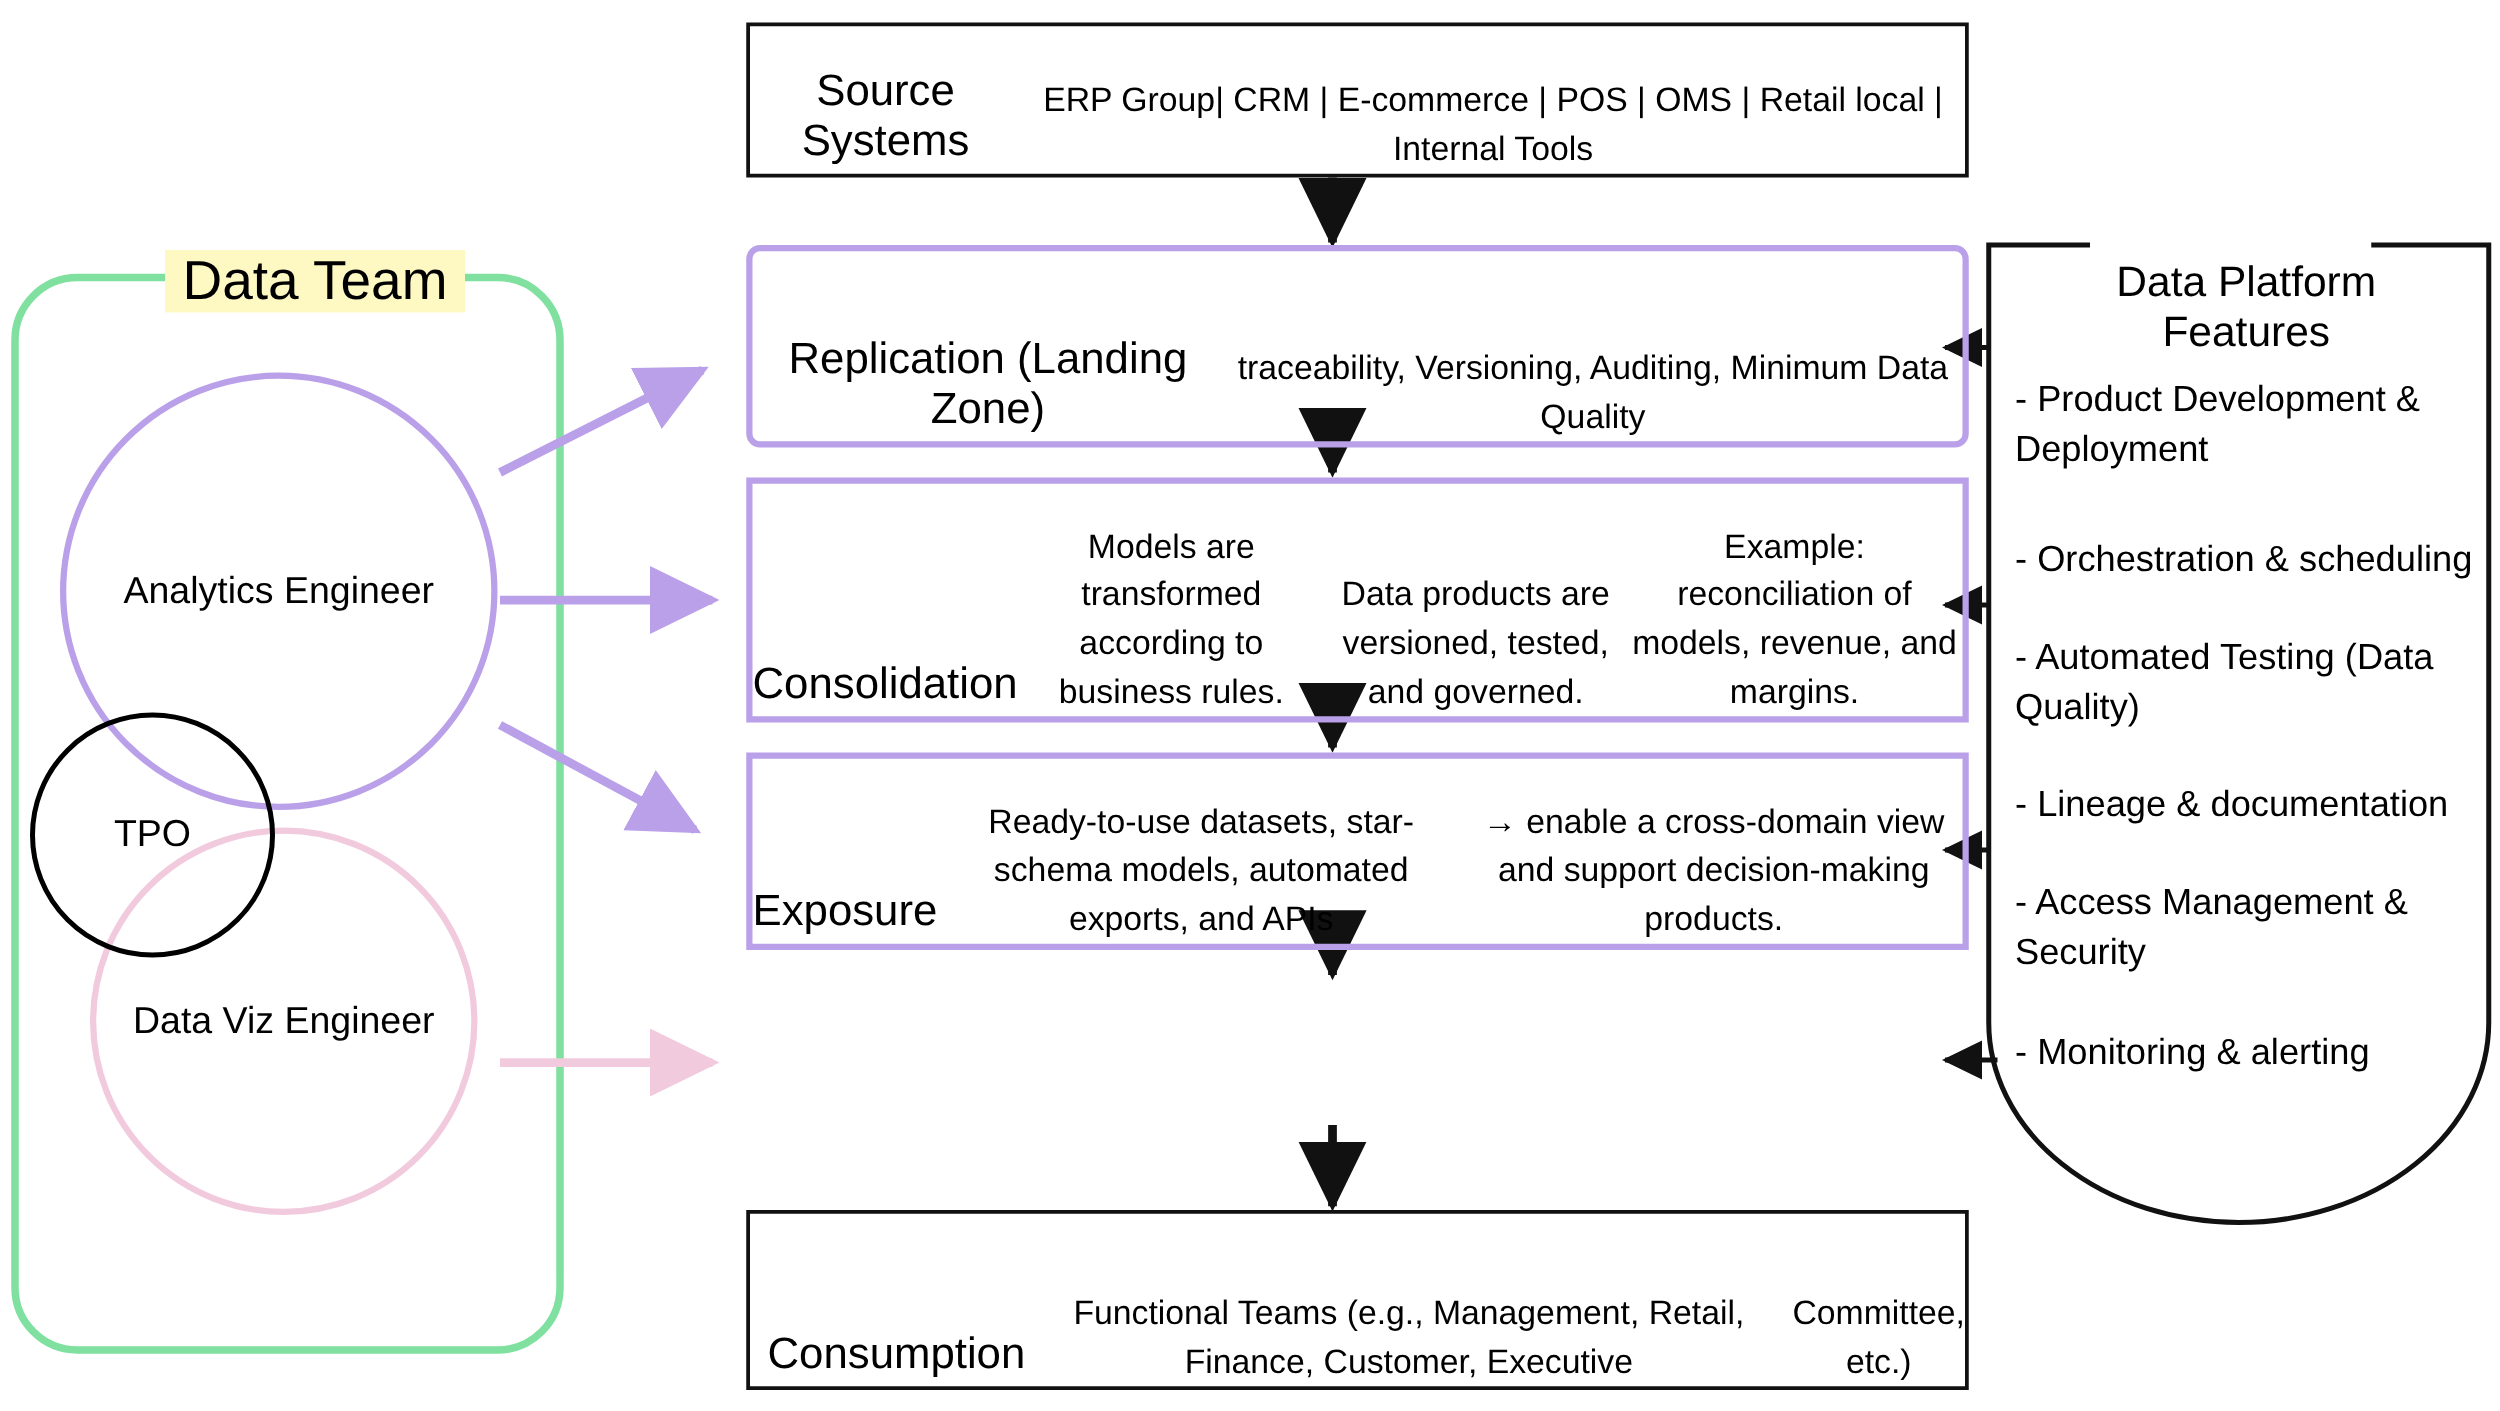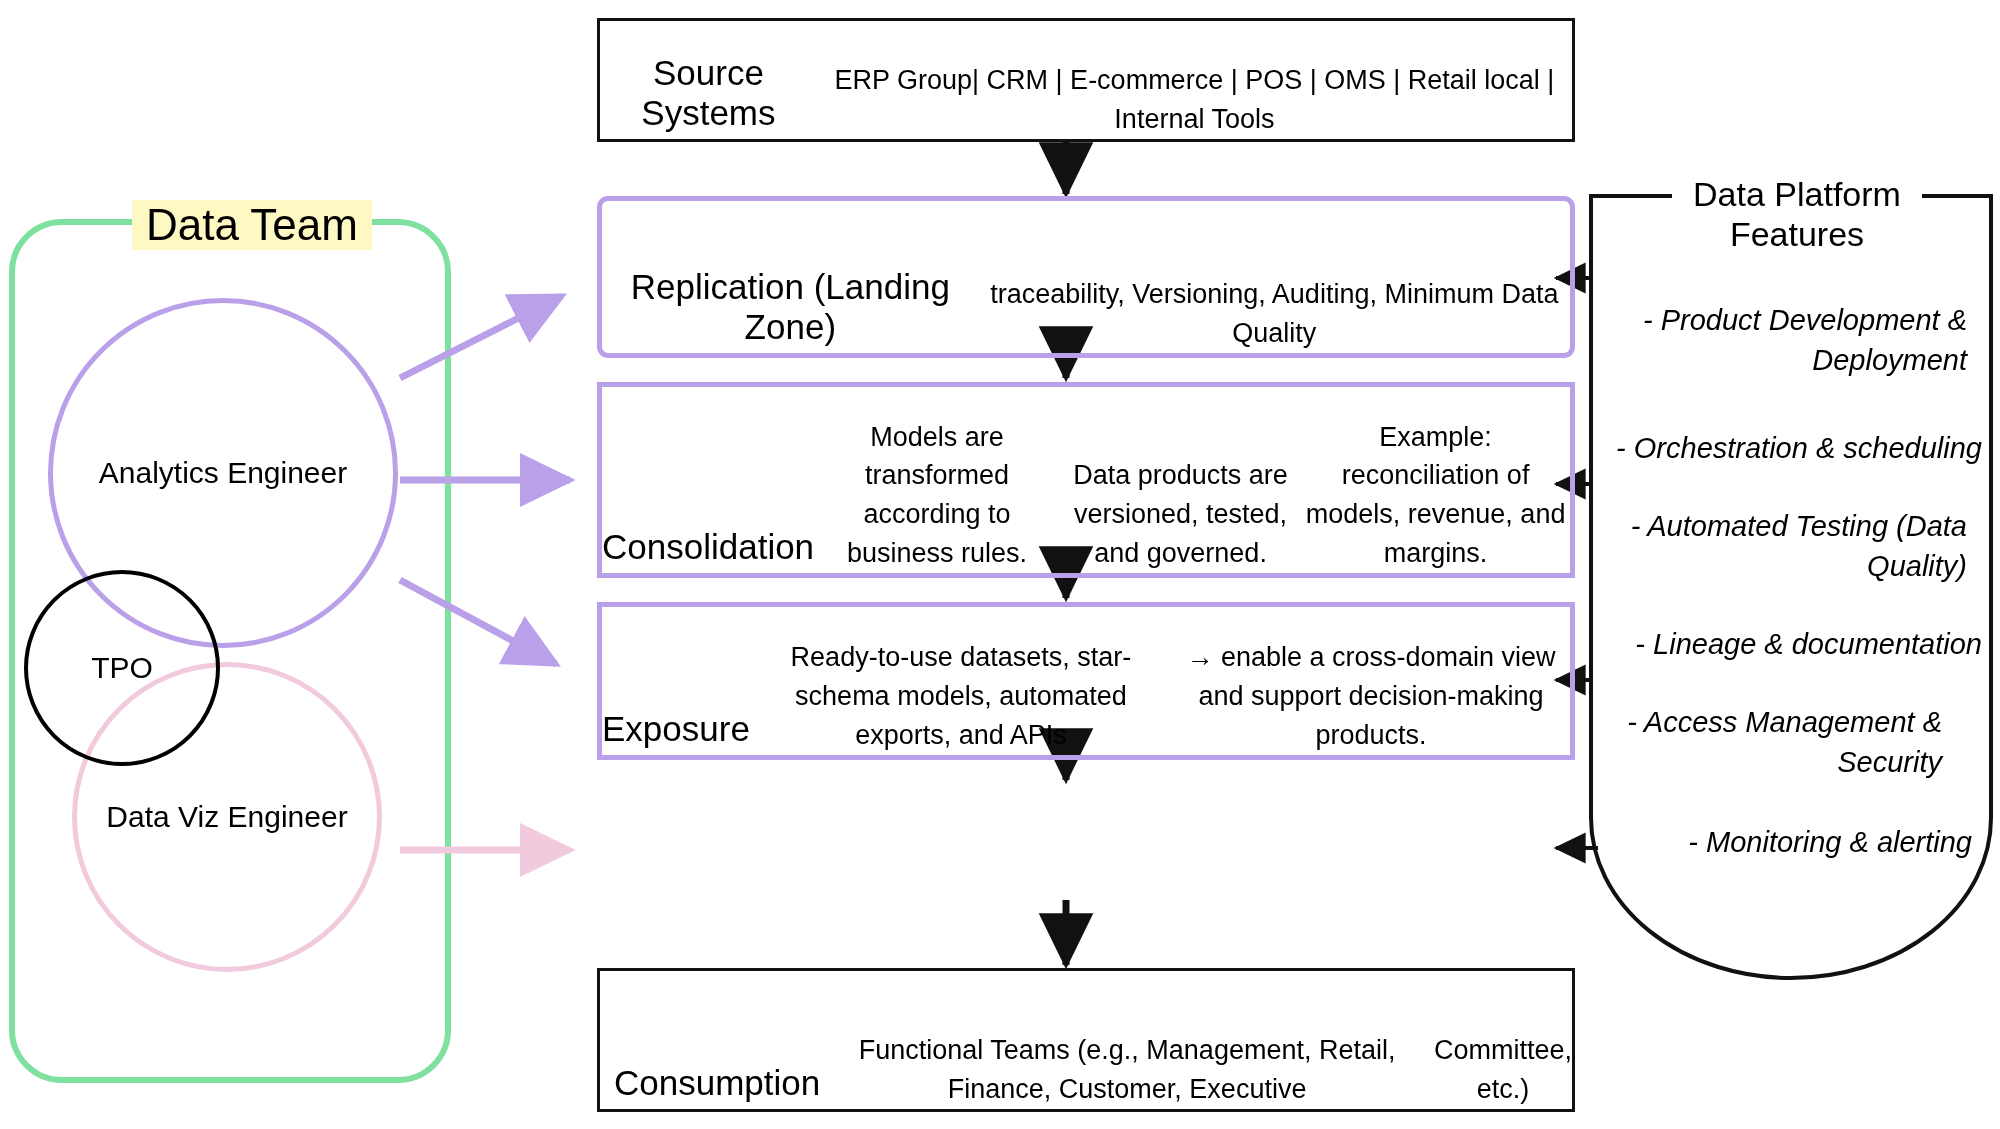--- a/index.html
+++ b/index.html
@@ -74,27 +74,27 @@
 
   
   .features-label {
     position: absolute;
     font-size: 34px;
     line-height: 1.18;
     text-align: center;
     background: #ffffff;
     padding: 0 12px;
     white-space: pre-line;
+    margin-top: 32px;
   }
   .feature-item {
     position: absolute;
     font-size: 29px;
     line-height: 1.38;
-    text-align: right;
-    font-style: italic;
+    text-align: left;
   }
 </style>
 </head>
 <body>
 
 <div id="canvas">
 
   <svg class="svg-layer" viewBox="0 0 2000 1129" xmlns="http://www.w3.org/2000/svg">
     <defs>
       <marker id="ah-black" markerWidth="9" markerHeight="9" refX="7.4" refY="4.5" orient="auto" markerUnits="strokeWidth">

